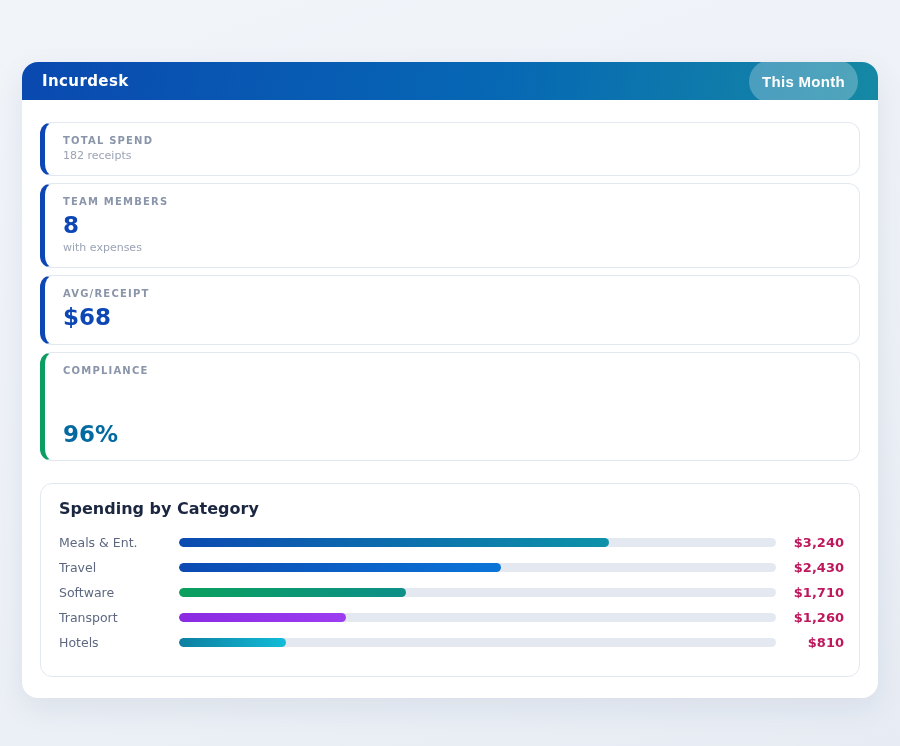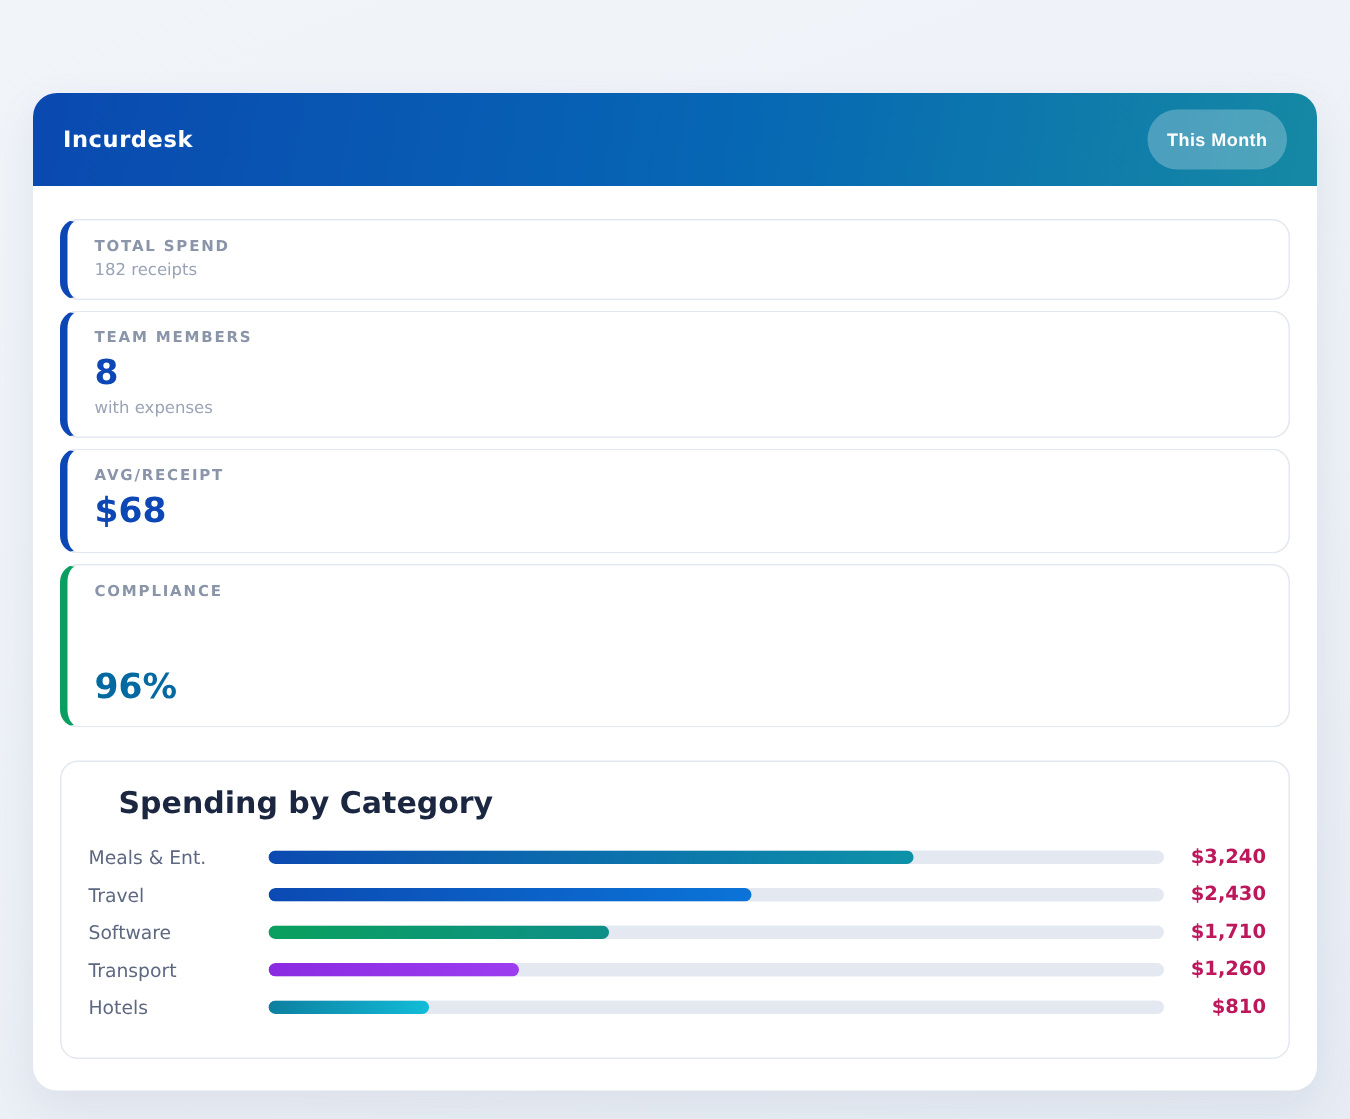--- a/index.html
+++ b/index.html
@@ -11,37 +11,37 @@
   }
   .panel {
     width: 856px;
     margin: 62px auto 0 auto;
     background: #ffffff;
     border-radius: 16px;
     box-shadow: 0 10px 30px rgba(30, 50, 90, 0.08);
     overflow: hidden;
   }
   .app-header {
-    height: 62px;
+    height: 38px;
     background: linear-gradient(100deg, #0a49b0 0%, #0667b4 55%, #1589a4 100%);
     display: flex;
     align-items: center;
     justify-content: space-between;
     padding: 0 20px;
   }
   .app-title {
     color: #ffffff;
     font-size: 15px;
     font-weight: bold;
     letter-spacing: 0.4px;
   }
   .period-badge {
     background: rgba(255, 255, 255, 0.25);
     color: #ffffff;
-    font-size: 12px;
+    font-size: 15px;
     font-weight: bold;
     padding: 13px 13px;
     border-radius: 999px;
     border: none;
     cursor: pointer;
     letter-spacing: 0.3px;
   }
   .content { padding: 22px 18px 21px 18px; }
   .stat-card {
     background: #ffffff;
@@ -71,25 +71,24 @@
     margin-top: 3px;
   }
   .chart-card {
     background: #ffffff;
     border: 1px solid #e3e8f0;
     border-radius: 12px;
     padding: 15px 15px 21px 18px;
     margin-top: 22px;
   }
   .chart-title {
-    font-size: 20px;
+    font-size: 16px;
     font-weight: bold;
     color: #1b2740;
     margin-bottom: 12px;
-    margin-left: 20px;
   }
   .chart-row {
     display: flex;
     align-items: center;
     height: 25px;
   }
   .chart-row .row-label {
     width: 120px;
     flex: 0 0 120px;
     font-size: 12.5px;

